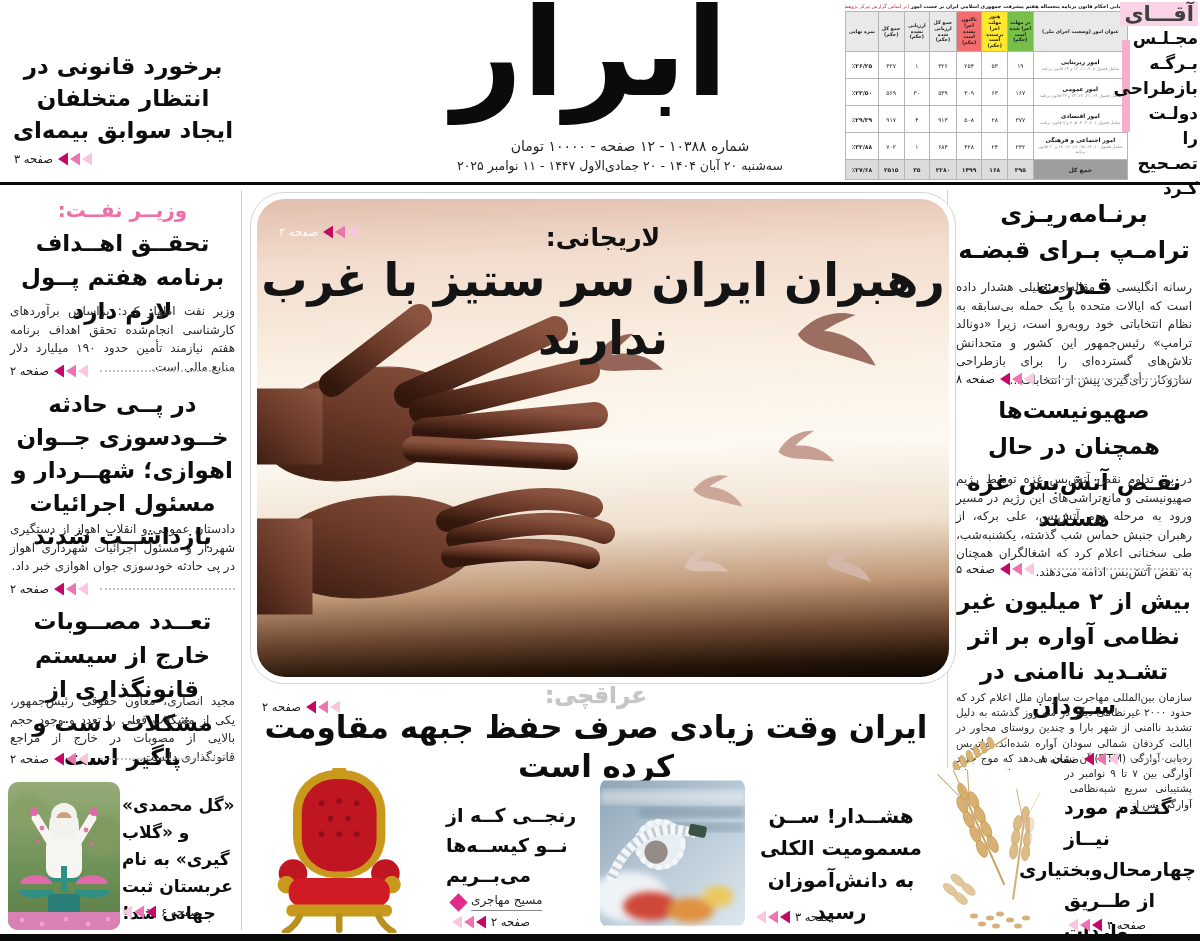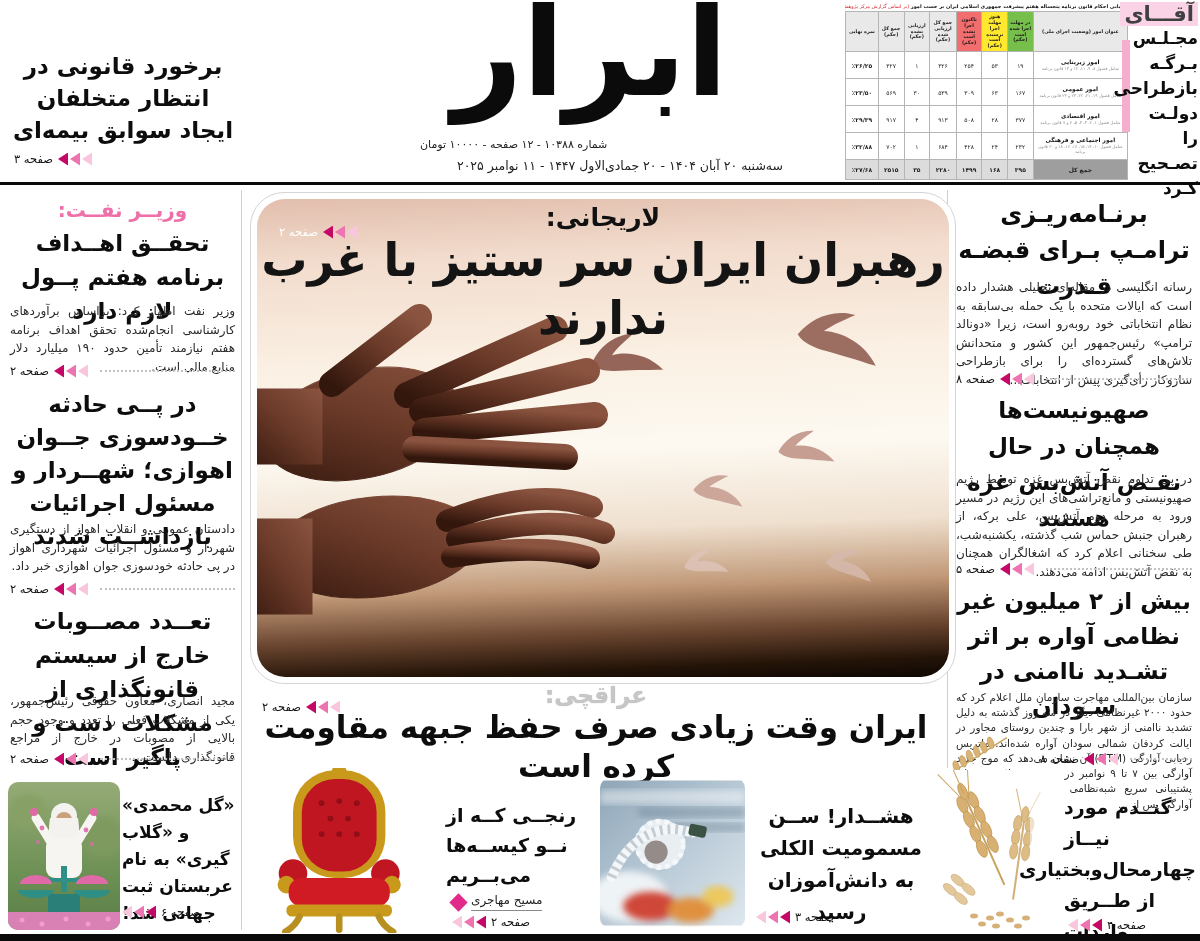--- a/index.html
+++ b/index.html
@@ -17,21 +17,21 @@
   .ch.c1{background:#c50767;}
   .ch.c2{background:#ee74b1;}
   .ch.c3{background:#f9c6de;}
   .leader{flex:1;border-bottom:2px dotted #c2c2c2;height:0;margin-left:7px;}
   .divider-v{width:1px;background:#cfcfcf;}
   .rule-h{background:#0a0a0a;}
   
   .lead-wrap{border:1px solid #d5d5d5;border-radius:34px;background:#fff;padding:6px;}
   .lead-inner{position:relative;width:100%;height:100%;border-radius:28px;overflow:hidden;
     background:linear-gradient(178deg,#e2bead 0%,#f2dccd 13%,#faf0e3 34%,#fdf9f1 52%,#efe0cf 68%,#c09877 80%,#6b4630 89%,#241408 96%,#0e0703 100%);}
-  .lead-kicker{font-size:25px;font-weight:bold;color:#111;text-align:center;padding-top:4px;}
+  .lead-kicker{font-size:25px;font-weight:bold;color:#111;text-align:center;padding-top:24px;}
   .lead-headline{font-size:46px;font-weight:bold;color:#141414;text-align:center;line-height:1.25;}
   
   table.exam{border-collapse:collapse;table-layout:fixed;background:#fff;}
   table.exam td,table.exam th{border:1px solid #b5b5b5;overflow:hidden;padding:0 1px;text-align:center;vertical-align:middle;}
   table.exam th{font-size:4.8px;line-height:1.25;font-weight:bold;color:#1a1a1a;background:#e9e9e9;}
   table.exam td{font-size:6px;color:#222;}
   .th-green{background:#76bf4b !important;}
   .th-yellow{background:#ffe82e !important;}
   .th-red{background:#f26d6d !important;}
   .row-name{font-size:5.8px;font-weight:bold;color:#111;line-height:1.2;}
@@ -49,21 +49,21 @@
   .card-img{border-radius:10px;overflow:hidden;}
 </style>
 </head>
 <body>
 
 <div class="page">
 
   <div class="abs" style="left:330px;top:-14px;width:520px;height:140px;text-align:center;">
     <div style="font-size:122px;font-weight:bold;color:#0b0b0b;line-height:1.1;">ابرار</div>
   </div>
-  <div class="abs" style="left:420px;top:138px;width:420px;text-align:left;font-size:11px;color:#222;">شماره ۱۰۳۸۸ - ۱۲ صفحه - ۱۰۰۰۰ تومان</div>
+  <div class="abs" style="left:420px;top:138px;width:420px;text-align:center;font-size:14px;color:#222;">شماره ۱۰۳۸۸ - ۱۲ صفحه - ۱۰۰۰۰ تومان</div>
   <div class="abs" style="left:400px;top:158px;width:440px;text-align:center;font-size:12.5px;color:#222;">سه‌شنبه ۲۰ آبان ۱۴۰۴ - ۲۰ جمادی‌الاول ۱۴۴۷ - ۱۱ نوامبر ۲۰۲۵</div>
 
   <div class="abs h" style="left:8px;top:50px;width:230px;font-size:23px;line-height:32px;text-align:center;">برخورد قانونی در انتظار متخلفان ایجاد سوابق بیمه‌ای</div>
   <div class="pm abs" style="left:14px;top:152px;width:110px;">
     <span class="pm-txt">صفحه ۳</span>
     <span class="chevs">
         <i class="ch c1"></i>
         <i class="ch c2"></i>
         <i class="ch c3"></i>
       </span>

